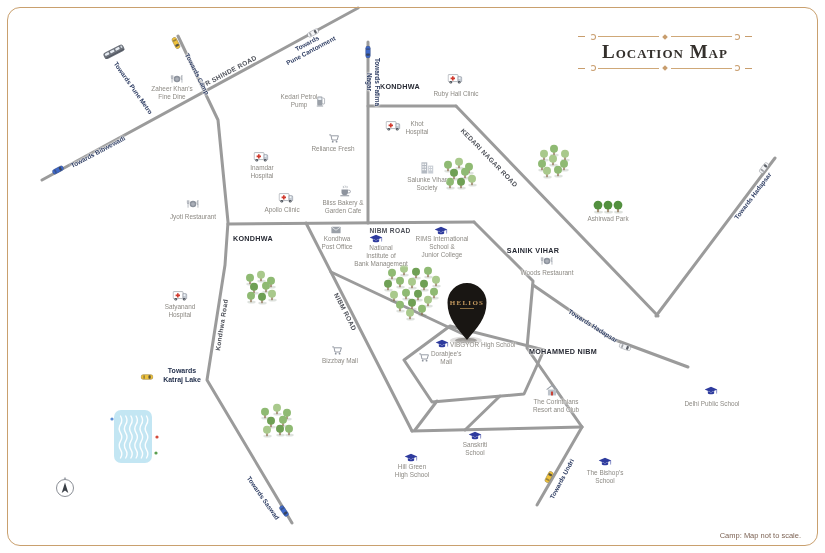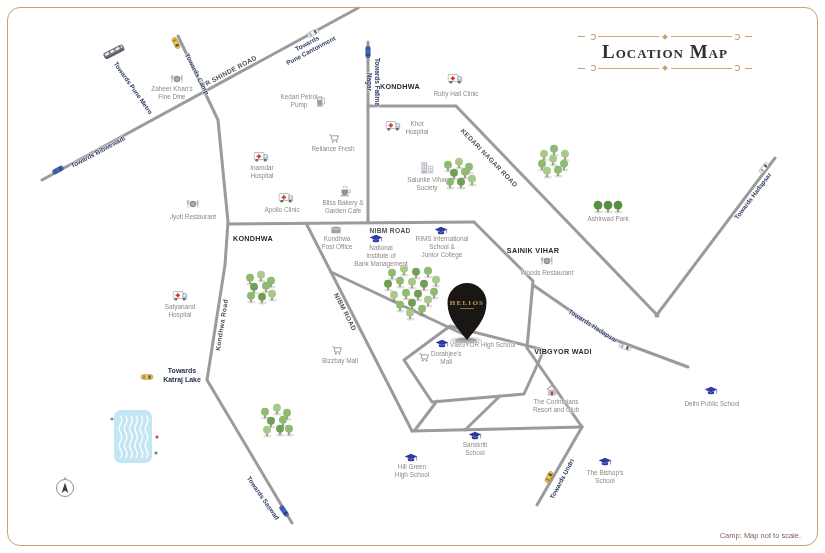--- a/index.html
+++ b/index.html
@@ -383,21 +383,21 @@
 School</div>
       <div class="lbl poi" style="left: 412px; top: 471px; transform: translate(-50%, -50%) rotate(0deg);">Hill Green
 High School</div>
       <div class="lbl poi" style="left: 605px; top: 477px; transform: translate(-50%, -50%) rotate(0deg);">The Bishop's
 School</div>
       <div class="lbl poi" style="left: 712px; top: 404px; transform: translate(-50%, -50%) rotate(0deg);">Delhi Public School</div>
       <div class="lbl poi" style="left: 608px; top: 219px; transform: translate(-50%, -50%) rotate(0deg);">Ashirwad Park</div>
       <div class="lbl area" style="left: 400px; top: 87px; transform: translate(-50%, -50%) rotate(0deg);">KONDHWA</div>
       <div class="lbl area" style="left: 253px; top: 239px; transform: translate(-50%, -50%) rotate(0deg);">KONDHWA</div>
       <div class="lbl area" style="left: 533px; top: 230px; transform: translate(-50%, -50%) rotate(0deg); margin-top: 21px;">SAINIK VIHAR</div>
-      <div class="lbl area" style="left: 563px; top: 352px; transform: translate(-50%, -50%) rotate(0deg);">VIBGYOR WADI</div>
+      <div class="lbl area" style="left: 563px; top: 352px; transform: translate(-50%, -50%) rotate(0deg);">MOHAMMED NIBM</div>
       <div class="lbl roadlbl" style="left: 229px; top: 72px; transform: translate(-50%, -50%) rotate(-28deg);">VR SHINDE ROAD</div>
       <div class="lbl roadlbl" style="left: 489px; top: 158px; transform: translate(-50%, -50%) rotate(46deg);">KEDARI NAGAR ROAD</div>
       <div class="lbl roadlbl" style="left: 390px; top: 231px; transform: translate(-50%, -50%) rotate(0deg);">NIBM ROAD</div>
       <div class="lbl roadlbl" style="left: 345px; top: 312px; transform: translate(-50%, -50%) rotate(63deg);">NIBM ROAD</div>
       <div class="lbl roadlbl" style="left: 222px; top: 325px; transform: translate(-50%, -50%) rotate(-81deg);">Kondhwa Road</div>
       <div class="lbl towards" style="left: 133px; top: 88px; transform: translate(-50%, -50%) rotate(55deg);">Towards Pune Metro</div>
       <div class="lbl towards" style="left: 197px; top: 74px; transform: translate(-50%, -50%) rotate(63deg);">Towards Camp</div>
       <div class="lbl towards" style="left: 309px; top: 47px; transform: translate(-50%, -50%) rotate(-28deg);">Towards
 Pune Cantonment</div>
       <div class="lbl towards" style="left: 373px; top: 82px; transform: translate(-50%, -50%) rotate(90deg);">Towards Fatima

